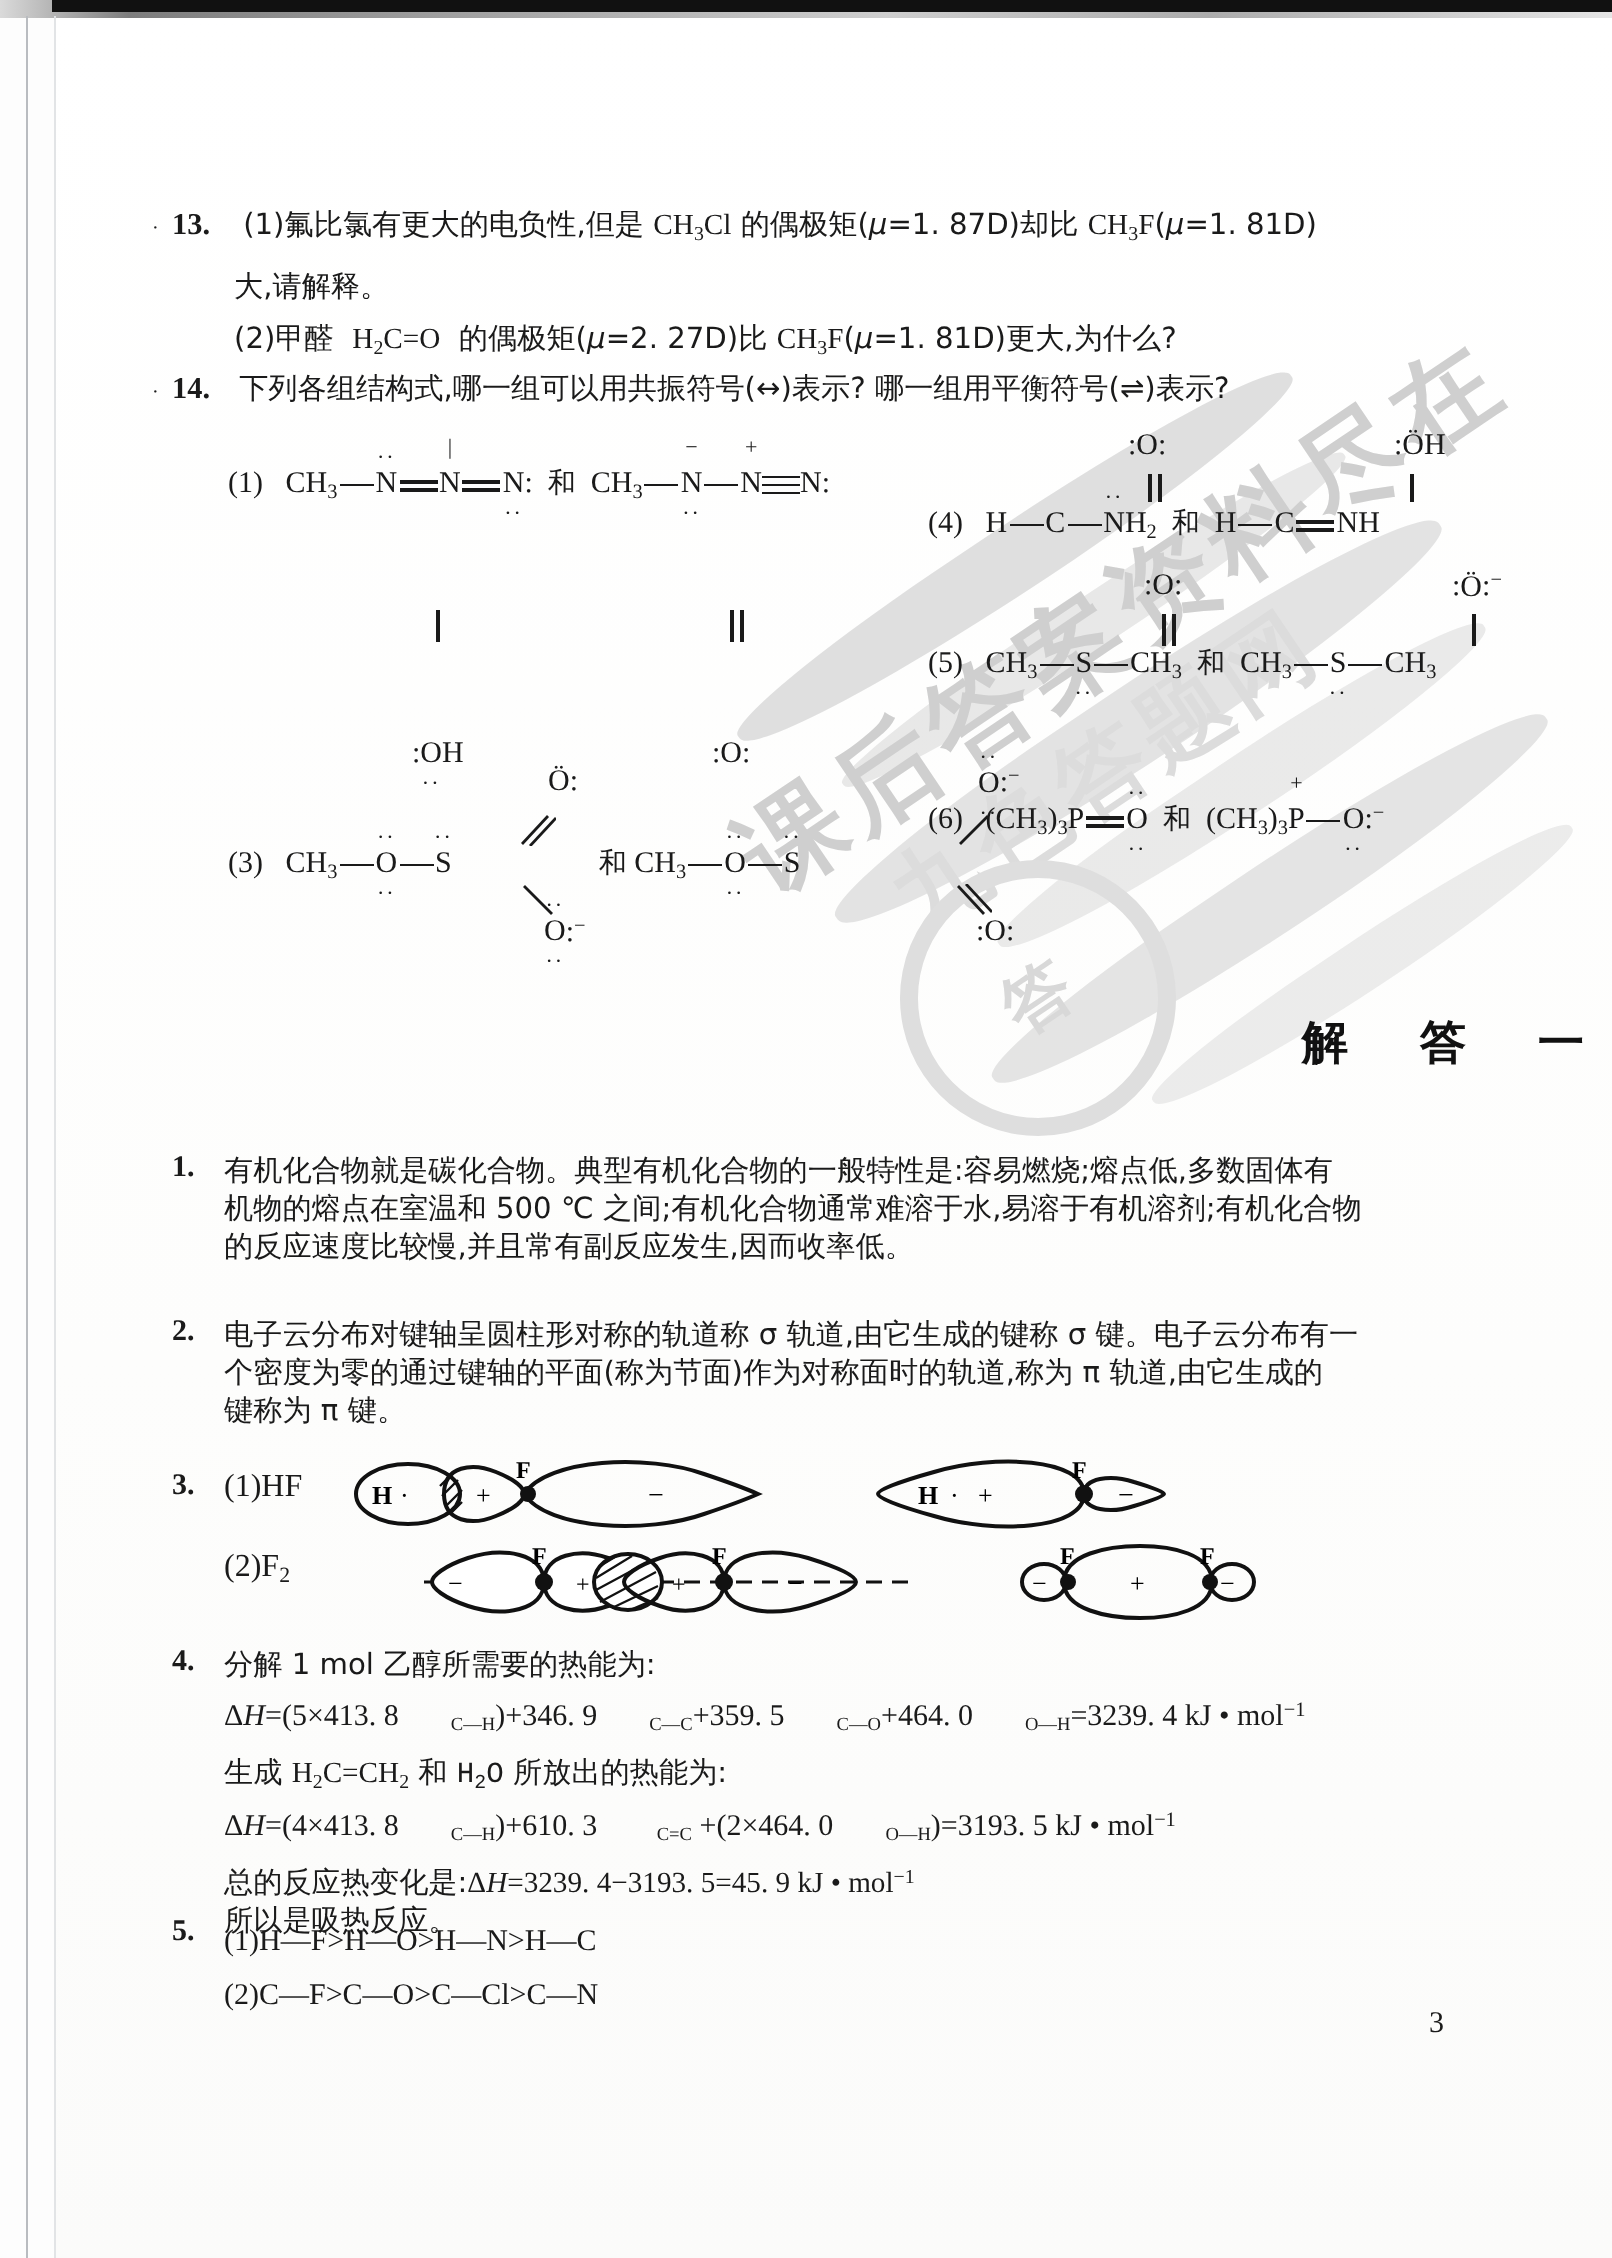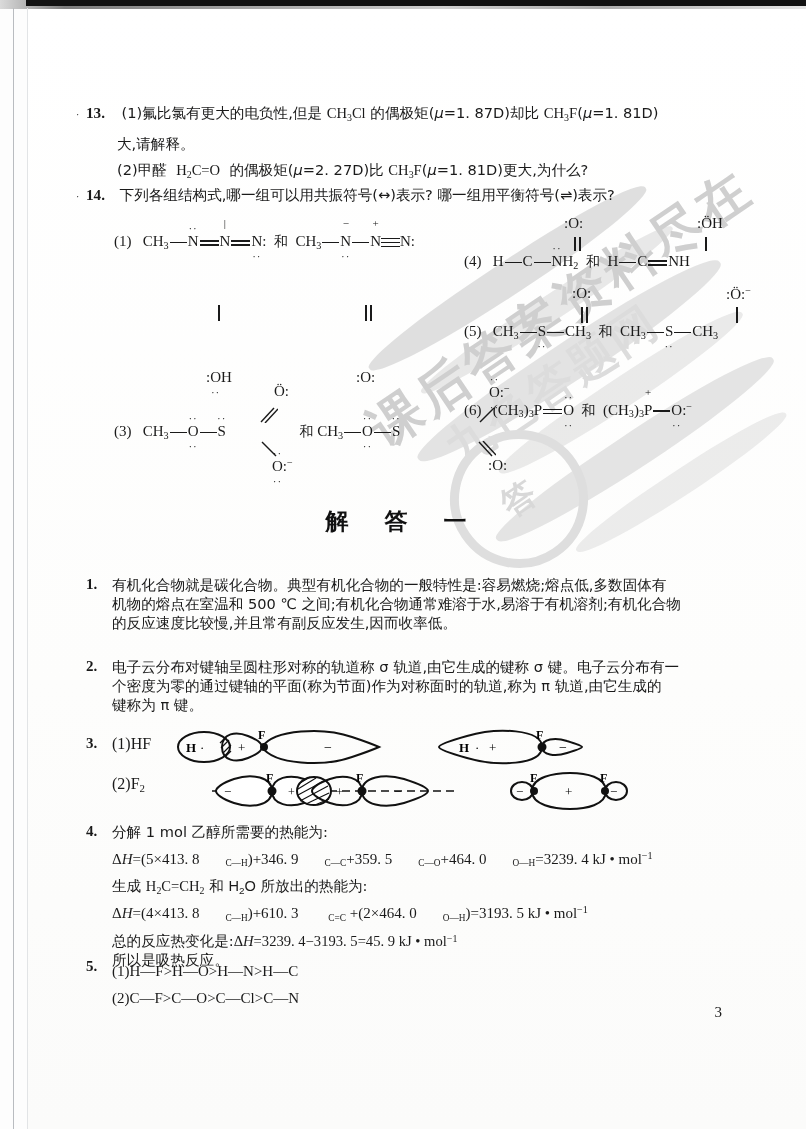--- a/index.html
+++ b/index.html
@@ -77,21 +77,21 @@
   .dbond{display:inline-block;width:19px;height:7px;vertical-align:middle;margin:0 1px;position:relative;}
   .dbond::before,.dbond::after{content:"";position:absolute;left:0;width:19px;height:1.5px;background:#1a1a1a;}
   .dbond::before{top:1px;} .dbond::after{top:5px;}
   .tbond{display:inline-block;width:19px;height:10px;vertical-align:middle;position:relative;}
   .vbond{position:absolute;width:1.6px;background:#1a1a1a;}
   .vdbond{position:absolute;width:7px;}
   .vdbond::before,.vdbond::after{content:"";position:absolute;top:0;height:100%;width:1.5px;background:#1a1a1a;}
   .vdbond::before{left:0;} .vdbond::after{left:5px;}
 
   
-  .sect{position:absolute;left:0;top:506px;width:806px;text-align:center;
+  .sect{position:absolute;left:0;top:506px;width:806px;text-align:right;
     font-family:"DejaVu Sans","Liberation Sans",sans-serif;
     font-weight:700;font-size:23px;letter-spacing:14px;color:#111;}
 
   .ans{position:absolute;width:640px;left:86px;}
   .ans p{margin:0;}
   .a-row{position:relative;padding-left:26px;}
   .a-num{position:absolute;left:0;top:0;font-weight:700;font-family:"Liberation Serif",serif;font-size:15px;}
 
   .a1{top:576px;}
   .a2{top:658px;}
@@ -350,21 +350,21 @@
       </div>
     </div>
 
     <div class="ans a4">
       <div class="a-row">
         <span class="a-num">4.</span>
         <p class="cjk">分解 1 mol 乙醇所需要的热能为:</p>
         <p class="mono-line">
           Δ<i>H</i>=(5×413. 8<span class="subsc">C—H</span>)+346. 9<span class="subsc">C—C</span>+359. 5<span class="subsc">C—O</span>+464. 0<span class="subsc">O—H</span>=3239. 4 kJ • mol<sup>−1</sup>
         </p>
-        <p class="cjk">生成 <span style="font-family:'Liberation Serif',serif;">H<sub>2</sub>C=CH<sub>2</sub></span> 和 <span style="font-family:Liberation Sans, sans-serif;">H<sub>2</sub>O</span> 所放出的热能为:</p>
+        <p class="cjk">生成 <span style="font-family:'Liberation Serif',serif;">H<sub>2</sub>C=CH<sub>2</sub></span> 和 <span style="font-family:Liberation Mono, monospace;">H<sub>2</sub>O</span> 所放出的热能为:</p>
         <p class="mono-line">
           Δ<i>H</i>=(4×413. 8<span class="subsc">C—H</span>)+610. 3 <span class="subsc">C=C</span> +(2×464. 0<span class="subsc">O—H</span>)=3193. 5 kJ • mol<sup>−1</sup>
         </p>
         <p class="cjk">总的反应热变化是:<span style="font-family:'Liberation Serif',serif;">Δ<i>H</i>=3239. 4−3193. 5=45. 9 kJ • mol<sup>−1</sup></span></p>
         <p class="cjk">所以是吸热反应。</p>
       </div>
     </div>
 
     <div class="ans a5">
       <div class="a-row">

